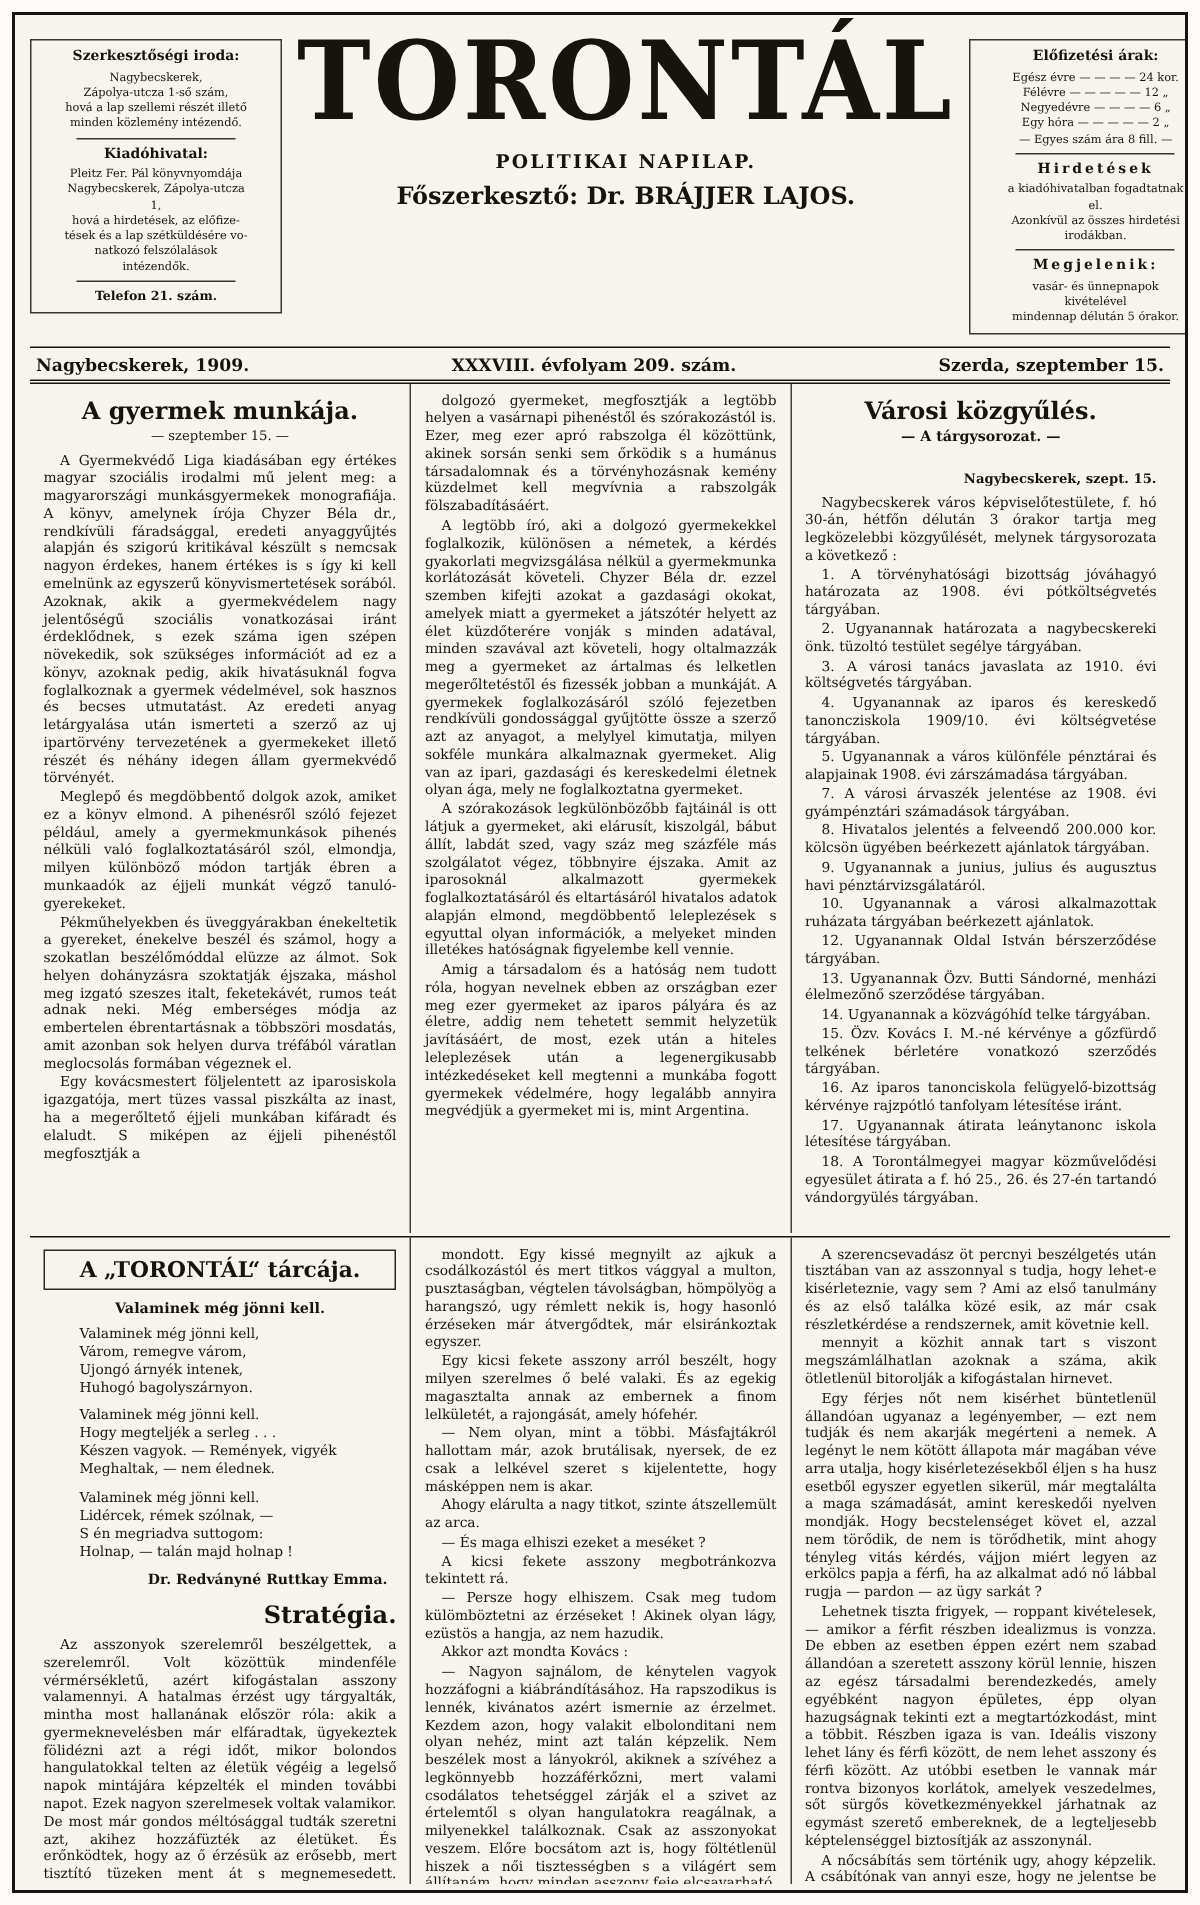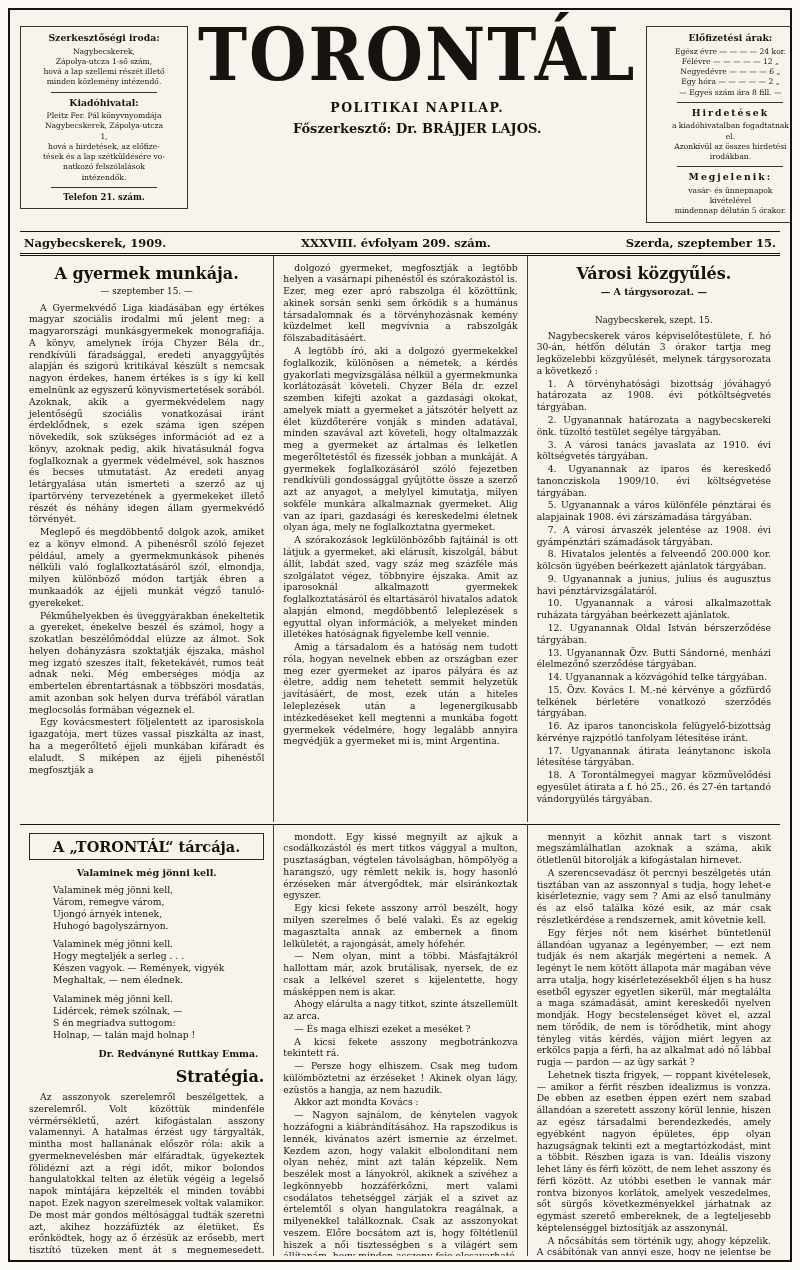--- a/index.html
+++ b/index.html
@@ -31,38 +31,38 @@
   .bx-title { font-weight: bold; font-size: 9.3px; margin-bottom: 2px; }
   .sep { border-top: 1px solid #3a352d; margin: 4px 10px; }
   .phone { font-weight: bold; font-size: 8.4px; margin-top: 3px; }
   .spaced { letter-spacing: 2px; font-weight: bold; font-size: 9.3px; margin-bottom: 2px; }
   .masthead { text-align: center; padding-top: 2px; }
   .mast-title {
     font-size: 66px; font-weight: bold; letter-spacing: 2px; line-height: 1.0;
     transform: scaleY(1.1); transform-origin: top center;
   }
   .mast-sub { font-weight: bold; font-size: 12.5px; letter-spacing: 1.5px; margin-top: 16px; }
-  .mast-editor { font-weight: bold; font-size: 13px; margin-top: 6px; }
+  .mast-editor { font-weight: bold; font-size: 16px; margin-top: 6px; }
   
   .dateline {
     display: flex; justify-content: space-between; align-items: baseline;
     border-top: 1px solid #17130e; border-bottom: 3px double #17130e;
     margin-top: 8px; padding: 4px 4px 3px;
     font-weight: bold; font-size: 11.5px;
   }
   
   .cols { display: grid; grid-template-columns: 1fr 1fr 1fr; }
   .top-section { height: 566px; overflow: hidden; }
   .bottom-section { border-top: 1.5px solid #17130e; margin-top: 2px; height: 432px; overflow: hidden; }
   .col { padding: 6px 9px 4px; overflow: hidden; }
   .col + .col { border-left: 1px solid #43403a; }
   .art-title { text-align: center; font-weight: bold; font-size: 16px; margin: 2px 0 3px; }
   .art-date { text-align: center; font-size: 8.8px; margin-bottom: 6px; }
   .art-sub { text-align: center; font-weight: bold; font-size: 9.5px; margin: 1px 0 2px; }
-  .art-place { text-align: center; font-weight: normal; font-size: 8.8px; margin-bottom: 5px; margin-top: 18px; }
+  .art-place { text-align: right; font-weight: bold; font-size: 8.8px; margin-bottom: 5px; margin-top: 18px; }
   .body-text p { margin: 0 0 1px; font-size: 9.2px; line-height: 1.28; text-align: justify; text-indent: 11px; }
   
   .tarca-box {
     border: 1px solid #2c2822; text-align: center; font-weight: bold;
     font-size: 14.5px; padding: 4px 2px; margin: 2px 0 7px;
   }
   .poem-title { text-align: center; font-weight: bold; font-size: 9.6px; margin-bottom: 6px; }
   .poem { padding-left: 24px; }
   .stanza { margin-bottom: 7px; }
   .poem p { margin: 0; font-size: 9.2px; line-height: 1.3; text-indent: 0; text-align: left; }
@@ -218,22 +218,22 @@
           <p>Ahogy elárulta a nagy titkot, szinte átszellemült az arca.</p>
           <p>— És maga elhiszi ezeket a meséket ?</p>
           <p>A kicsi fekete asszony megbotránkozva tekintett rá.</p>
           <p>— Persze hogy elhiszem. Csak meg tudom külömböztetni az érzéseket ! Akinek olyan lágy, ezüstös a hangja, az nem hazudik.</p>
           <p>Akkor azt mondta Kovács :</p>
           <p>— Nagyon sajnálom, de kénytelen vagyok hozzáfogni a kiábrándításához. Ha rapszodikus is lennék, kivánatos azért ismernie az érzelmet. Kezdem azon, hogy valakit elbolonditani nem olyan nehéz, mint azt talán képzelik. Nem beszélek most a lányokról, akiknek a szívéhez a legkönnyebb hozzáférkőzni, mert valami csodálatos tehetséggel zárják el a szivet az értelemtől s olyan hangulatokra reagálnak, a milyenekkel találkoznak. Csak az asszonyokat veszem. Előre bocsátom azt is, hogy föltétlenül hiszek a női tisztességben s a világért sem állítanám, hogy minden asszony feje elcsavarható. Ellenkezőleg ! Sokkal több a tisztességes asszony, mint a</p>
         </div>
     </div>
     <div class="col">
       <div class="body-text">
+          <p>A szerencsevadász öt percnyi beszélgetés után tisztában van az asszonnyal s tudja, hogy lehet-e kisérleteznie, vagy sem ? Ami az első tanulmány és az első találka közé esik, az már csak részletkérdése a rendszernek, amit követnie kell.</p>
           <p>mennyit a közhit annak tart s viszont megszámlálhatlan azoknak a száma, akik ötletlenül bitorolják a kifogástalan hirnevet.</p>
-          <p>A szerencsevadász öt percnyi beszélgetés után tisztában van az asszonnyal s tudja, hogy lehet-e kisérleteznie, vagy sem ? Ami az első tanulmány és az első találka közé esik, az már csak részletkérdése a rendszernek, amit követnie kell.</p>
           <p>Egy férjes nőt nem kisérhet büntetlenül állandóan ugyanaz a legényember, — ezt nem tudják és nem akarják megérteni a nemek. A legényt le nem kötött állapota már magában véve arra utalja, hogy kisérletezésekből éljen s ha husz esetből egyszer egyetlen sikerül, már megtalálta a maga számadását, amint kereskedői nyelven mondják. Hogy becstelenséget követ el, azzal nem törődik, de nem is törődhetik, mint ahogy tényleg vitás kérdés, vájjon miért legyen az erkölcs papja a férfi, ha az alkalmat adó nő lábbal rugja — pardon — az ügy sarkát ?</p>
           <p>Lehetnek tiszta frigyek, — roppant kivételesek, — amikor a férfit részben idealizmus is vonzza. De ebben az esetben éppen ezért nem szabad állandóan a szeretett asszony körül lennie, hiszen az egész társadalmi berendezkedés, amely egyébként nagyon épületes, épp olyan hazugságnak tekinti ezt a megtartózkodást, mint a többit. Részben igaza is van. Ideális viszony lehet lány és férfi között, de nem lehet asszony és férfi között. Az utóbbi esetben le vannak már rontva bizonyos korlátok, amelyek veszedelmes, sőt sürgős következményekkel járhatnak az egymást szerető embereknek, de a legteljesebb képtelenséggel biztosítják az asszonynál.</p>
           <p>A nőcsábítás sem történik ugy, ahogy képzelik. A csábítónak van annyi esze, hogy ne jelentse be szándékát, hanem kellemes formák-</p>
         </div>
     </div>
   </div>
 
 </div>
 
 </body></html>

